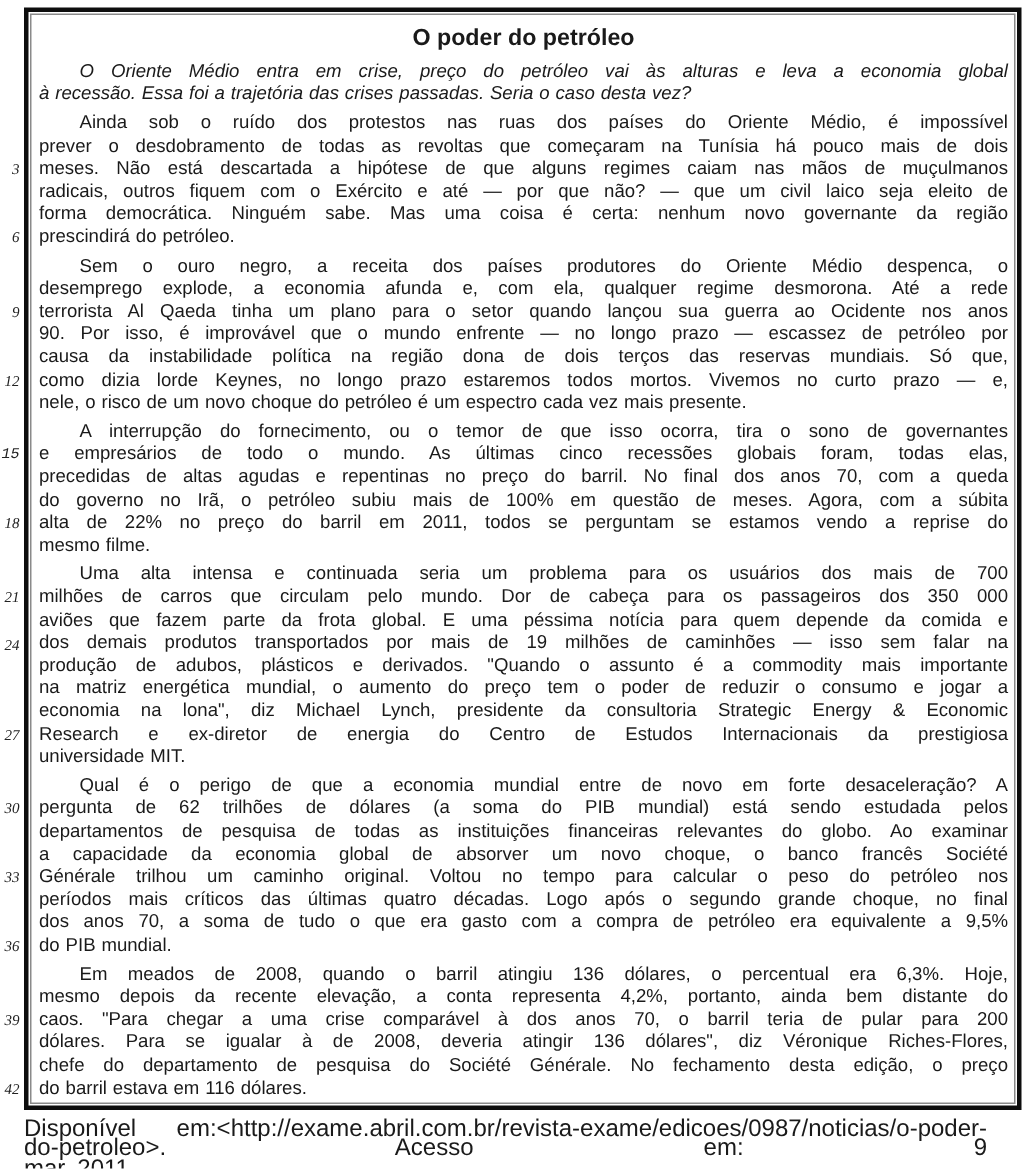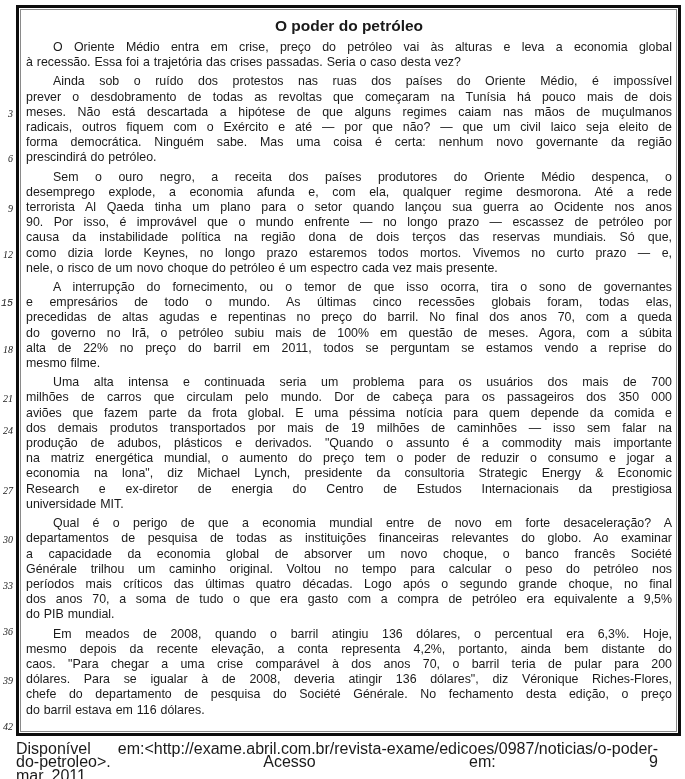--- a/index.html
+++ b/index.html
@@ -30,30 +30,30 @@
     font-size: 10px;
     line-height: 15.2px;
     color: #222;
   }
   .box {
     border: 3px solid #0d0d0d;
     padding: 1px;
   }
   .box-inner {
     border: 1px solid #8a8a8a;
-    padding: 5px 4px 13px 5px;
+    padding: 5px 4px 2px 5px;
   }
   .title {
     text-align: center;
     font-weight: bold;
     font-size: 15.5px;
     line-height: 19px;
     margin: 1px 0 5px 0;
   }
-  .subtitle { margin-bottom: 2px; }
+  .subtitle { font-style: italic; margin-bottom: 2px; }
   .para { margin-top: 4px; }
   .tline {
     font-size: 12.4px;
     line-height: 15.2px;
     text-align: justify;
     text-align-last: justify;
     -moz-text-align-last: justify;
     word-spacing: 0.5px;
   }
   .tline.first { text-indent: 27px; }
@@ -137,20 +137,21 @@
             <div class="tline">aviões que fazem parte da frota global. E uma péssima notícia para quem depende da comida e</div>
             <div class="tline">dos demais produtos transportados por mais de 19 milhões de caminhões — isso sem falar na</div>
             <div class="tline">produção de adubos, plásticos e derivados. "Quando o assunto é a commodity mais importante</div>
             <div class="tline">na matriz energética mundial, o aumento do preço tem o poder de reduzir o consumo e jogar a</div>
             <div class="tline">economia na lona", diz Michael Lynch, presidente da consultoria Strategic Energy &amp; Economic</div>
             <div class="tline">Research e ex-diretor de energia do Centro de Estudos Internacionais da prestigiosa</div>
             <div class="tline plast">universidade MIT.</div>
           </div>
           <div class="para">
             <div class="tline first">Qual é o perigo de que a economia mundial entre de novo em forte desaceleração? A</div>
+            <div class="tline">pergunta de 62 trilhões de dólares (a soma do PIB mundial) está sendo estudada pelos</div>
             <div class="tline">departamentos de pesquisa de todas as instituições financeiras relevantes do globo. Ao examinar</div>
             <div class="tline">a capacidade da economia global de absorver um novo choque, o banco francês Société</div>
             <div class="tline">Générale trilhou um caminho original. Voltou no tempo para calcular o peso do petróleo nos</div>
             <div class="tline">períodos mais críticos das últimas quatro décadas. Logo após o segundo grande choque, no final</div>
             <div class="tline">dos anos 70, a soma de tudo o que era gasto com a compra de petróleo era equivalente a 9,5%</div>
             <div class="tline plast">do PIB mundial.</div>
           </div>
           <div class="para">
             <div class="tline first">Em meados de 2008, quando o barril atingiu 136 dólares, o percentual era 6,3%. Hoje,</div>
             <div class="tline">mesmo depois da recente elevação, a conta representa 4,2%, portanto, ainda bem distante do</div>

